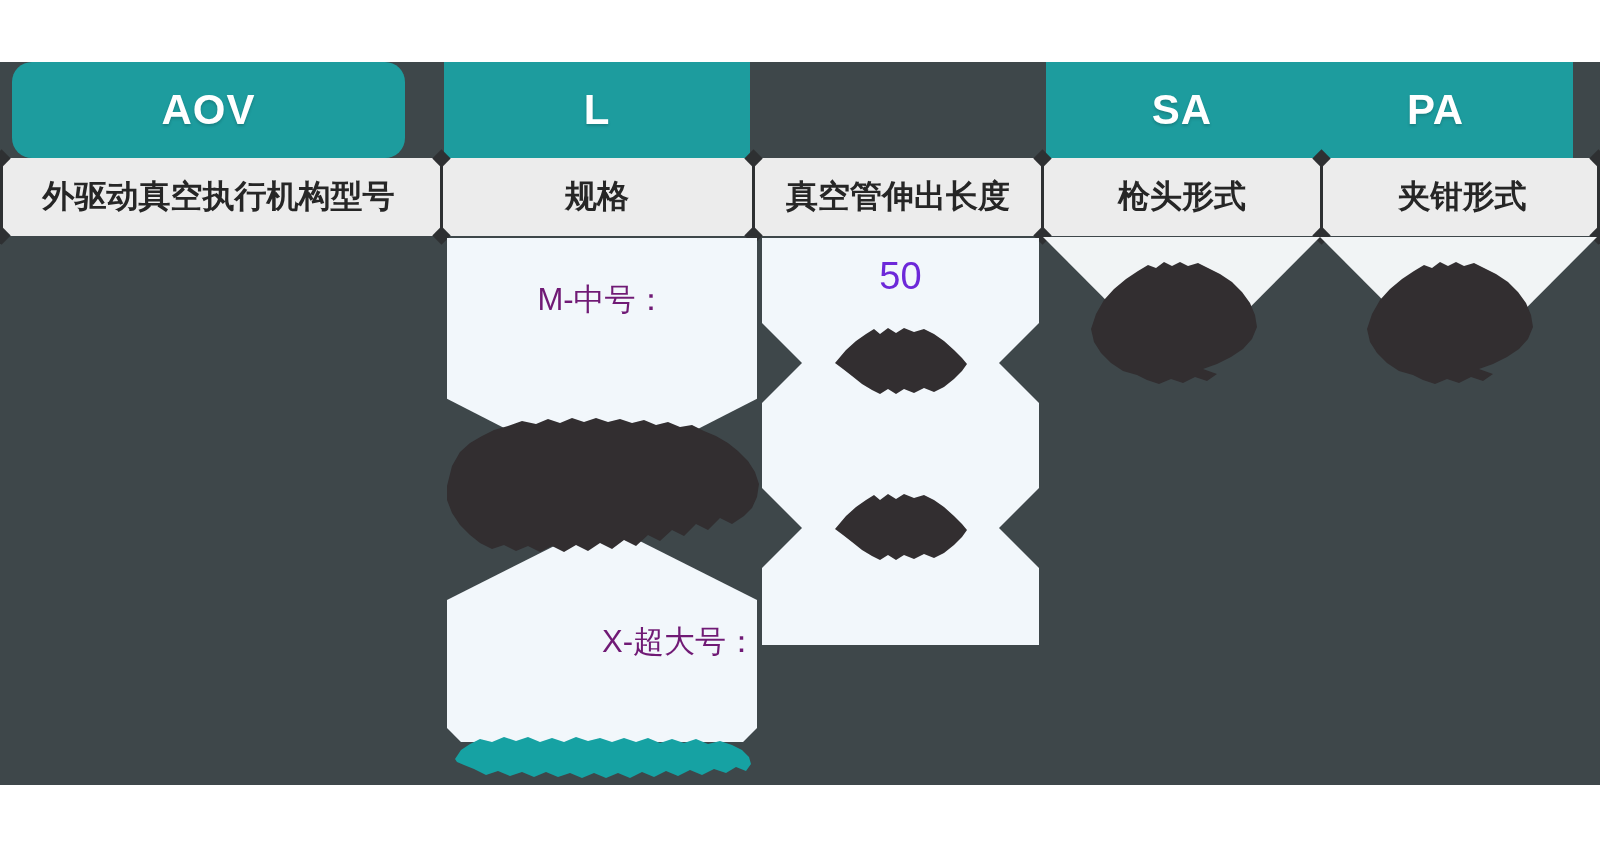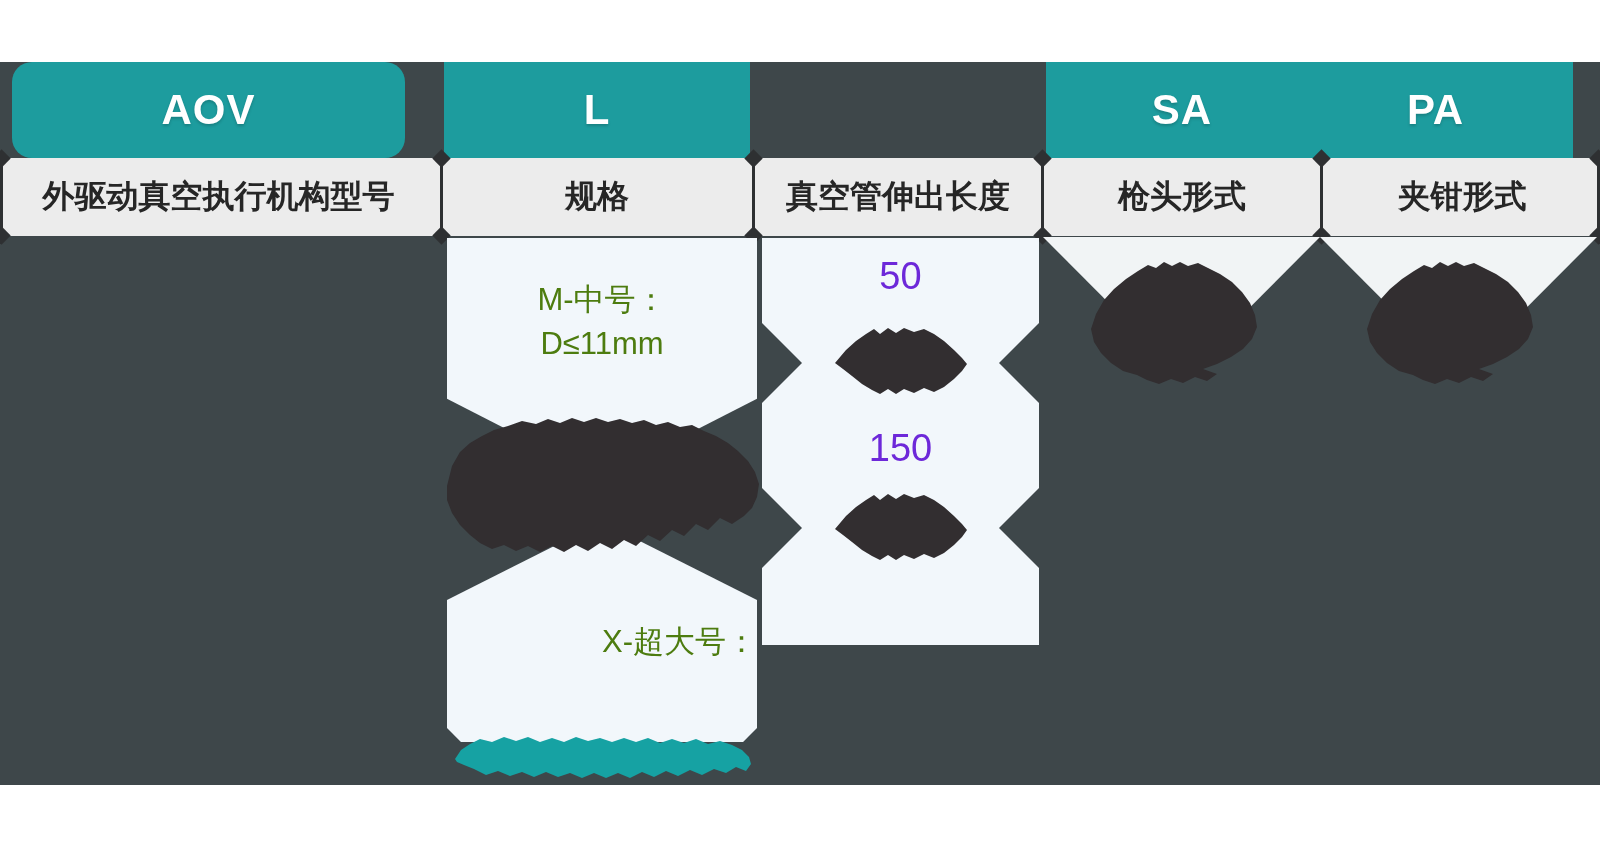--- a/index.html
+++ b/index.html
@@ -25,21 +25,21 @@
   .label-band{left:0;top:158px;width:1600px;height:78px;background:#ECECEC;}
   .lcell{
     top:158px;height:78px;color:#262626;
     display:flex;align-items:center;justify-content:center;
     font-size:32px;font-weight:700;text-align:right;
   }
   .sepline{top:161px;height:72px;width:3px;background:#2E3032;}
   .diamond{width:13px;height:13px;background:#2E3032;transform:rotate(45deg);}
 
   
-  .lightbox{background:#F2F7FB;color:#4d7c0f;}
+  .lightbox{background:#F2F7FB;color:#701a75;}
   .spec-box1{
     left:447px;top:238px;width:310px;height:240px;
     clip-path:polygon(0 0,100% 0,100% 67%,50% 100%,0 67%);
     text-align:center;box-sizing:border-box;padding-top:40px;
     font-size:31px;line-height:44px;
   }
   .spec-box2{
     left:447px;top:522px;width:310px;height:220px;
     clip-path:polygon(50% 0,100% 35.5%,100% 93.6%,95.5% 100%,4.5% 100%,0 93.6%,0 35.5%);
     text-align:right;box-sizing:border-box;padding-top:96px;
@@ -95,29 +95,27 @@
   <div class="abs diamond" style="left:747px;top:229px;"></div>
   <div class="abs diamond" style="left:1036px;top:152px;"></div>
   <div class="abs diamond" style="left:1036px;top:229px;"></div>
   <div class="abs diamond" style="left:1315px;top:152px;"></div>
   <div class="abs diamond" style="left:1315px;top:229px;"></div>
   <div class="abs diamond" style="left:1592px;top:152px;"></div>
   <div class="abs diamond" style="left:1592px;top:229px;"></div>
 
   <div class="abs lightbox spec-box1">
     <div>M-中号：</div>
-    <div>D≤11mm</div>
   </div>
   <div class="abs lightbox spec-box2">
     <div>X-超大号：</div>
   </div>
 
   <div class="abs lightbox len-box"></div>
   <div class="abs len-val" style="top:248px;">50</div>
-  <div class="abs len-val" style="top:420px;">150</div>
   <div class="abs notch notch-left" style="left:762px;top:323px;"></div>
   <div class="abs notch notch-right" style="left:999px;top:323px;"></div>
   <div class="abs notch notch-left" style="left:762px;top:488px;"></div>
   <div class="abs notch notch-right" style="left:999px;top:488px;"></div>
 
   <div class="abs tri" style="left:1043px;"></div>
   <div class="abs tri" style="left:1320px;"></div>
 
   <svg class="abs scribbles" viewBox="0 0 1600 860">
     <path fill="#322E30" d="M447,486 L452,466 460,452 470,443 482,436 494,430 508,426 522,421 536,424 548,419 560,423 572,418 584,422 596,418 608,422 620,419 632,423 644,420 656,425 668,422 680,427 692,425 704,431 716,436 728,443 738,451 748,461 755,472 759,484 757,497 752,508 744,516 732,524 720,518 708,530 696,524 684,536 672,530 660,541 648,535 636,546 624,540 612,549 600,543 588,551 576,545 564,552 552,546 540,552 528,546 516,551 504,545 492,549 480,543 470,535 460,525 452,513 447,500 Z"></path>

